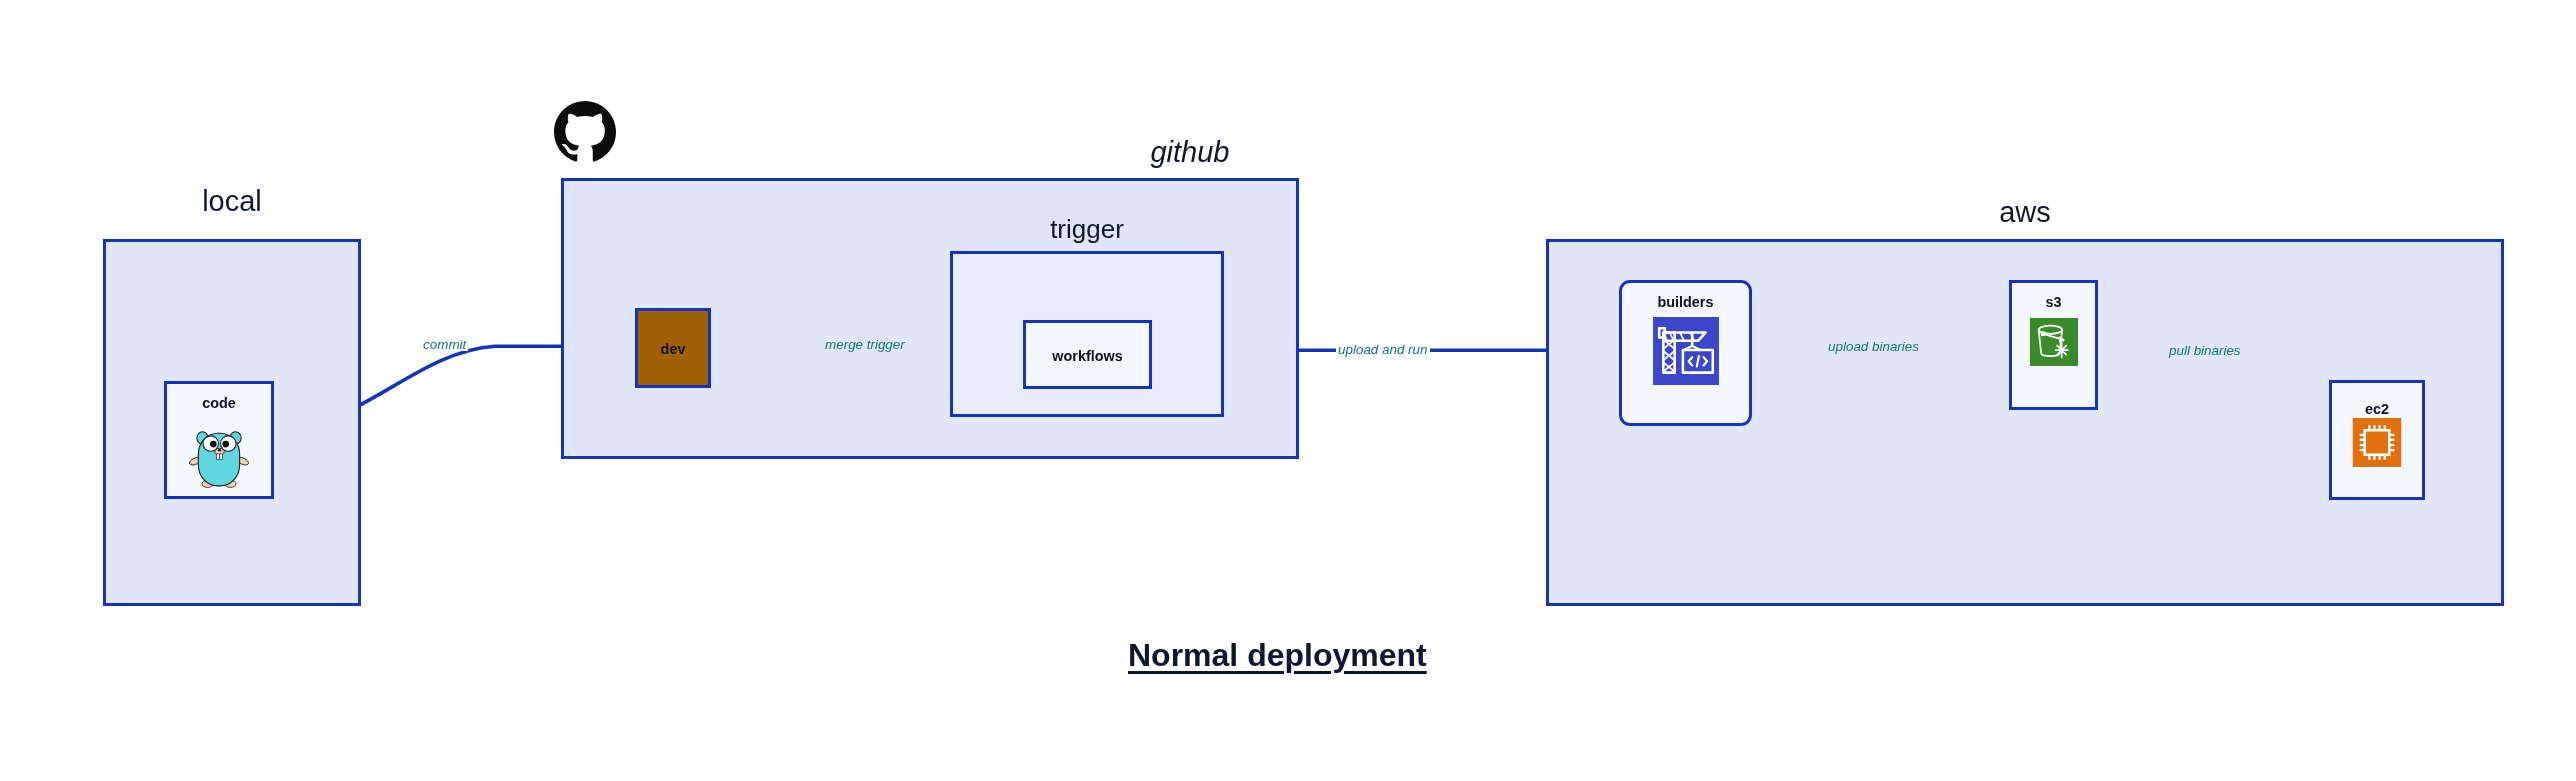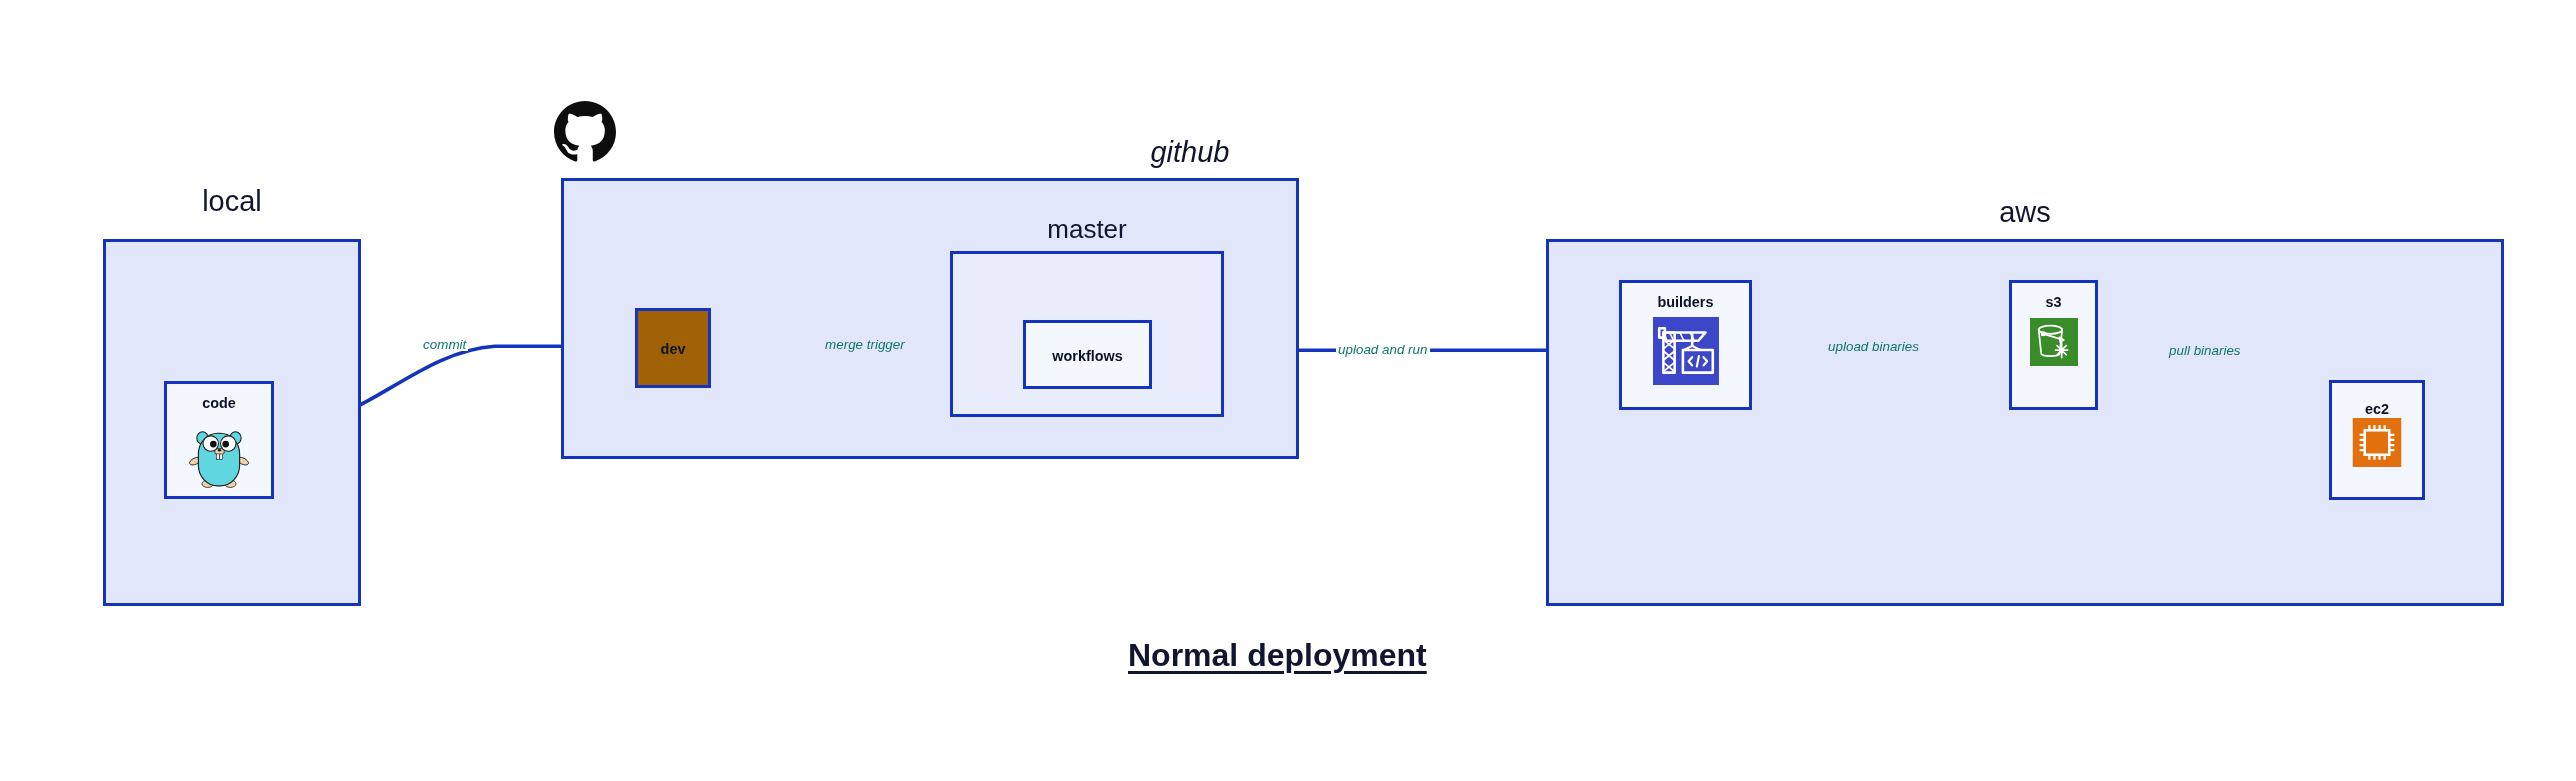--- a/index.html
+++ b/index.html
@@ -185,39 +185,39 @@
 
   <div class="group-label" style="left:1082px; top:138px; width:216px; text-align:center;font-style:italic;">github</div>
 
   <div class="group" style="left:561px; top:178px; width:738px; height:281px;">
   </div>
 
   <div class="node" style="left:635px; top:308px; width:76px; height:80px;">
     <div class="node-label" style="top:31px;">dev</div>
   </div>
 
-  <div class="group-label" style="left:948px; top:216px; width:278px; text-align:center; font-size:26px;">master</div>
+  <div class="group-label" style="left:948px; top:216px; width:278px; text-align:center; font-size:26px;">trigger</div>
 
   <div class="subgroup" style="left:950px; top:251px; width:274px; height:166px;">
   </div>
 
   <div class="node light" style="left:1023px; top:320px; width:129px; height:69px;">
     <div class="node-label" style="top:26px;">workflows</div>
   </div>
 
   <div class="edge-label on-group" style="left:823px; top:338px;">merge trigger</div>
 
   <div class="edge-label" style="left:1336px; top:343px;">upload and run</div>
 
   <div class="group-label" style="left:1546px; top:198px; width:958px; text-align:center;">aws</div>
 
   <div class="group" style="left:1546px; top:239px; width:958px; height:367px;">
   </div>
 
-  <div class="node light" style="left:1619px; top:280px; width:133px; height:130px;">
+  <div class="node light" style="left:1619px; top:280px; width:133px; height:146px;border-radius:11px;">
     <div class="node-label" style="top:12.4px;">builders</div>
     <div class="node-icon" style="top:34px; width:66px; height:68px;">
       <svg viewBox="0 0 128 132" width="66" height="68" xmlns="http://www.w3.org/2000/svg">
         <rect x="0" y="0" width="128" height="132" fill="#3B47C8"></rect>
         <g fill="none" stroke="#ffffff" stroke-width="5" stroke-linejoin="round">
 
           <rect x="20" y="30" width="22" height="78"></rect>
           <path d="M20 44 L42 62 M42 44 L20 62 M20 66 L42 84 M42 66 L20 84 M20 88 L42 106 M42 88 L20 106" stroke-width="3.4"></path>
 
           <rect x="12" y="22" width="11" height="18"></rect>

